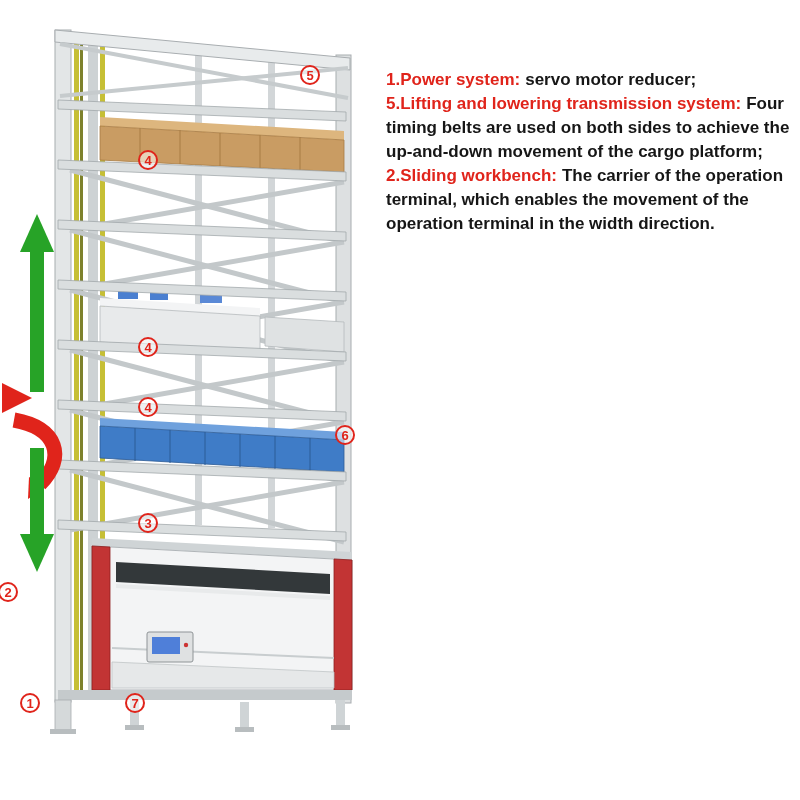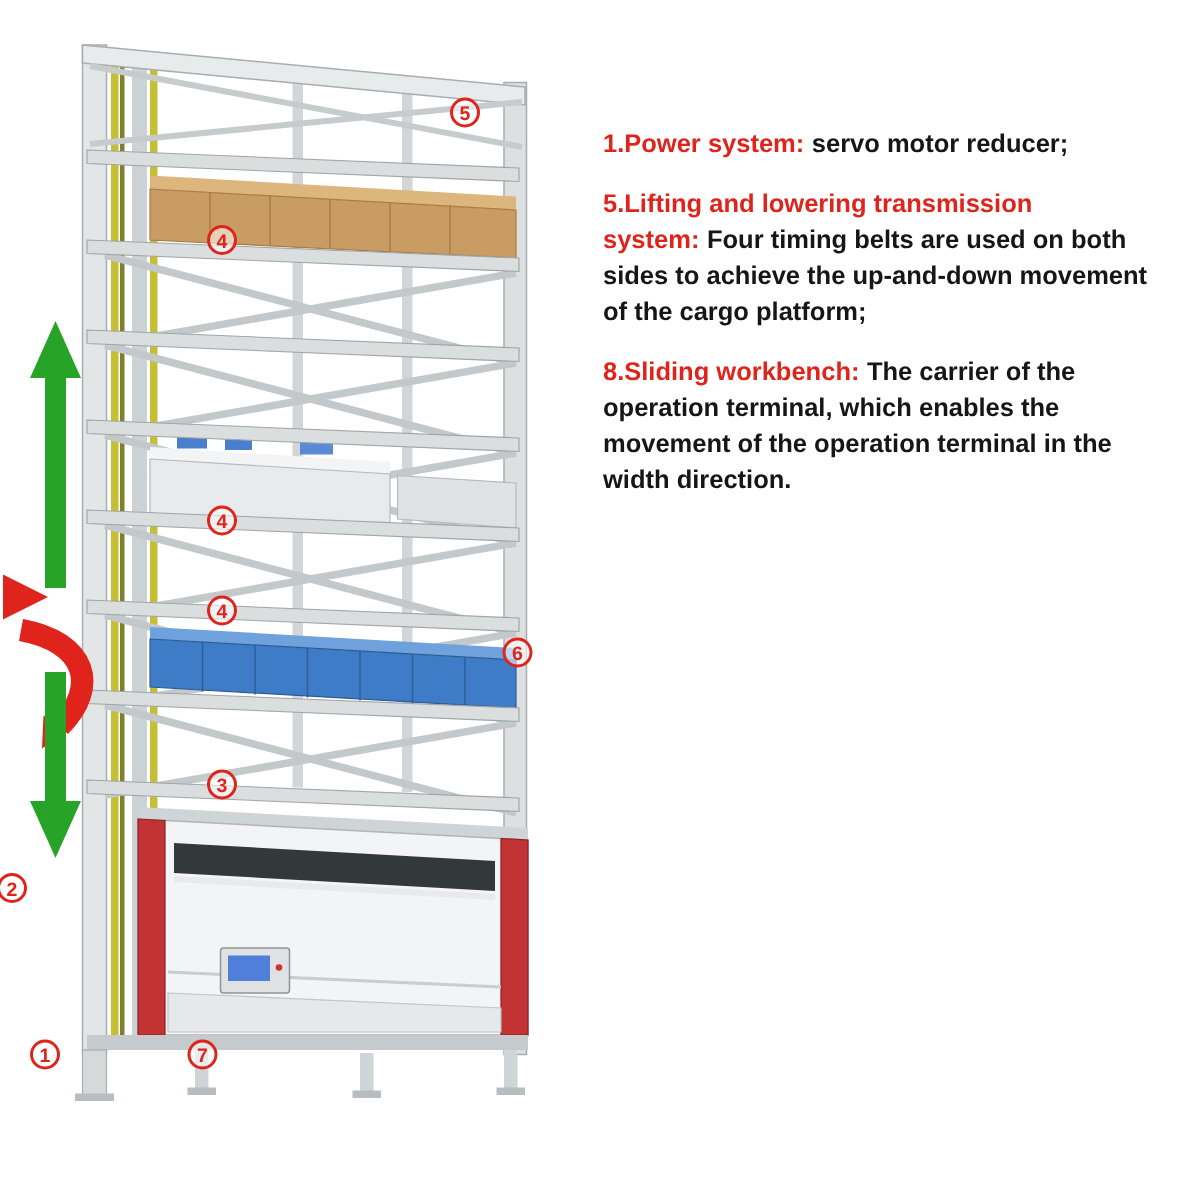--- a/index.html
+++ b/index.html
@@ -13,21 +13,21 @@
     border:2.5px solid #e0241b;border-radius:50%;
     display:flex;align-items:center;justify-content:center;
     font-size:13px;font-weight:700;color:#e0241b;
     background:rgba(255,255,255,0.55);
   }
   .legend{
     position:absolute;left:386px;top:68px;width:404px;
     font-size:17px;line-height:24px;font-weight:700;color:#161616;
     letter-spacing:0;
   }
-  .legend p{margin:16px;}
+  .legend p{margin:0;}
   .lbl{color:#e0241b;margin-right:5px;}
 </style>
 </head>
 <body>
 
 <div class="canvas">
 
   <svg class="machine-svg" width="385" height="800" viewBox="0 0 385 800">
 
     <g>
@@ -162,17 +162,17 @@
   <div class="callout" style="left:125px;top:693px">7</div>
 
   <div class="legend">
     <p>
       <span class="lbl">1.Power system:</span><span>servo motor reducer;</span>
     </p>
     <p>
       <span class="lbl">5.Lifting and lowering transmission system:</span><span>Four timing belts are used on both sides to achieve the up-and-down movement of the cargo platform;</span>
     </p>
     <p>
-      <span class="lbl">8.Sliding workbench:</span><span>The carrier of the operation terminal, which enables the movement of the operation terminal in the width direction.</span>
+      <span class="lbl">2.Sliding workbench:</span><span>The carrier of the operation terminal, which enables the movement of the operation terminal in the width direction.</span>
     </p>
   </div>
 
 </div>
 
 </body></html>

